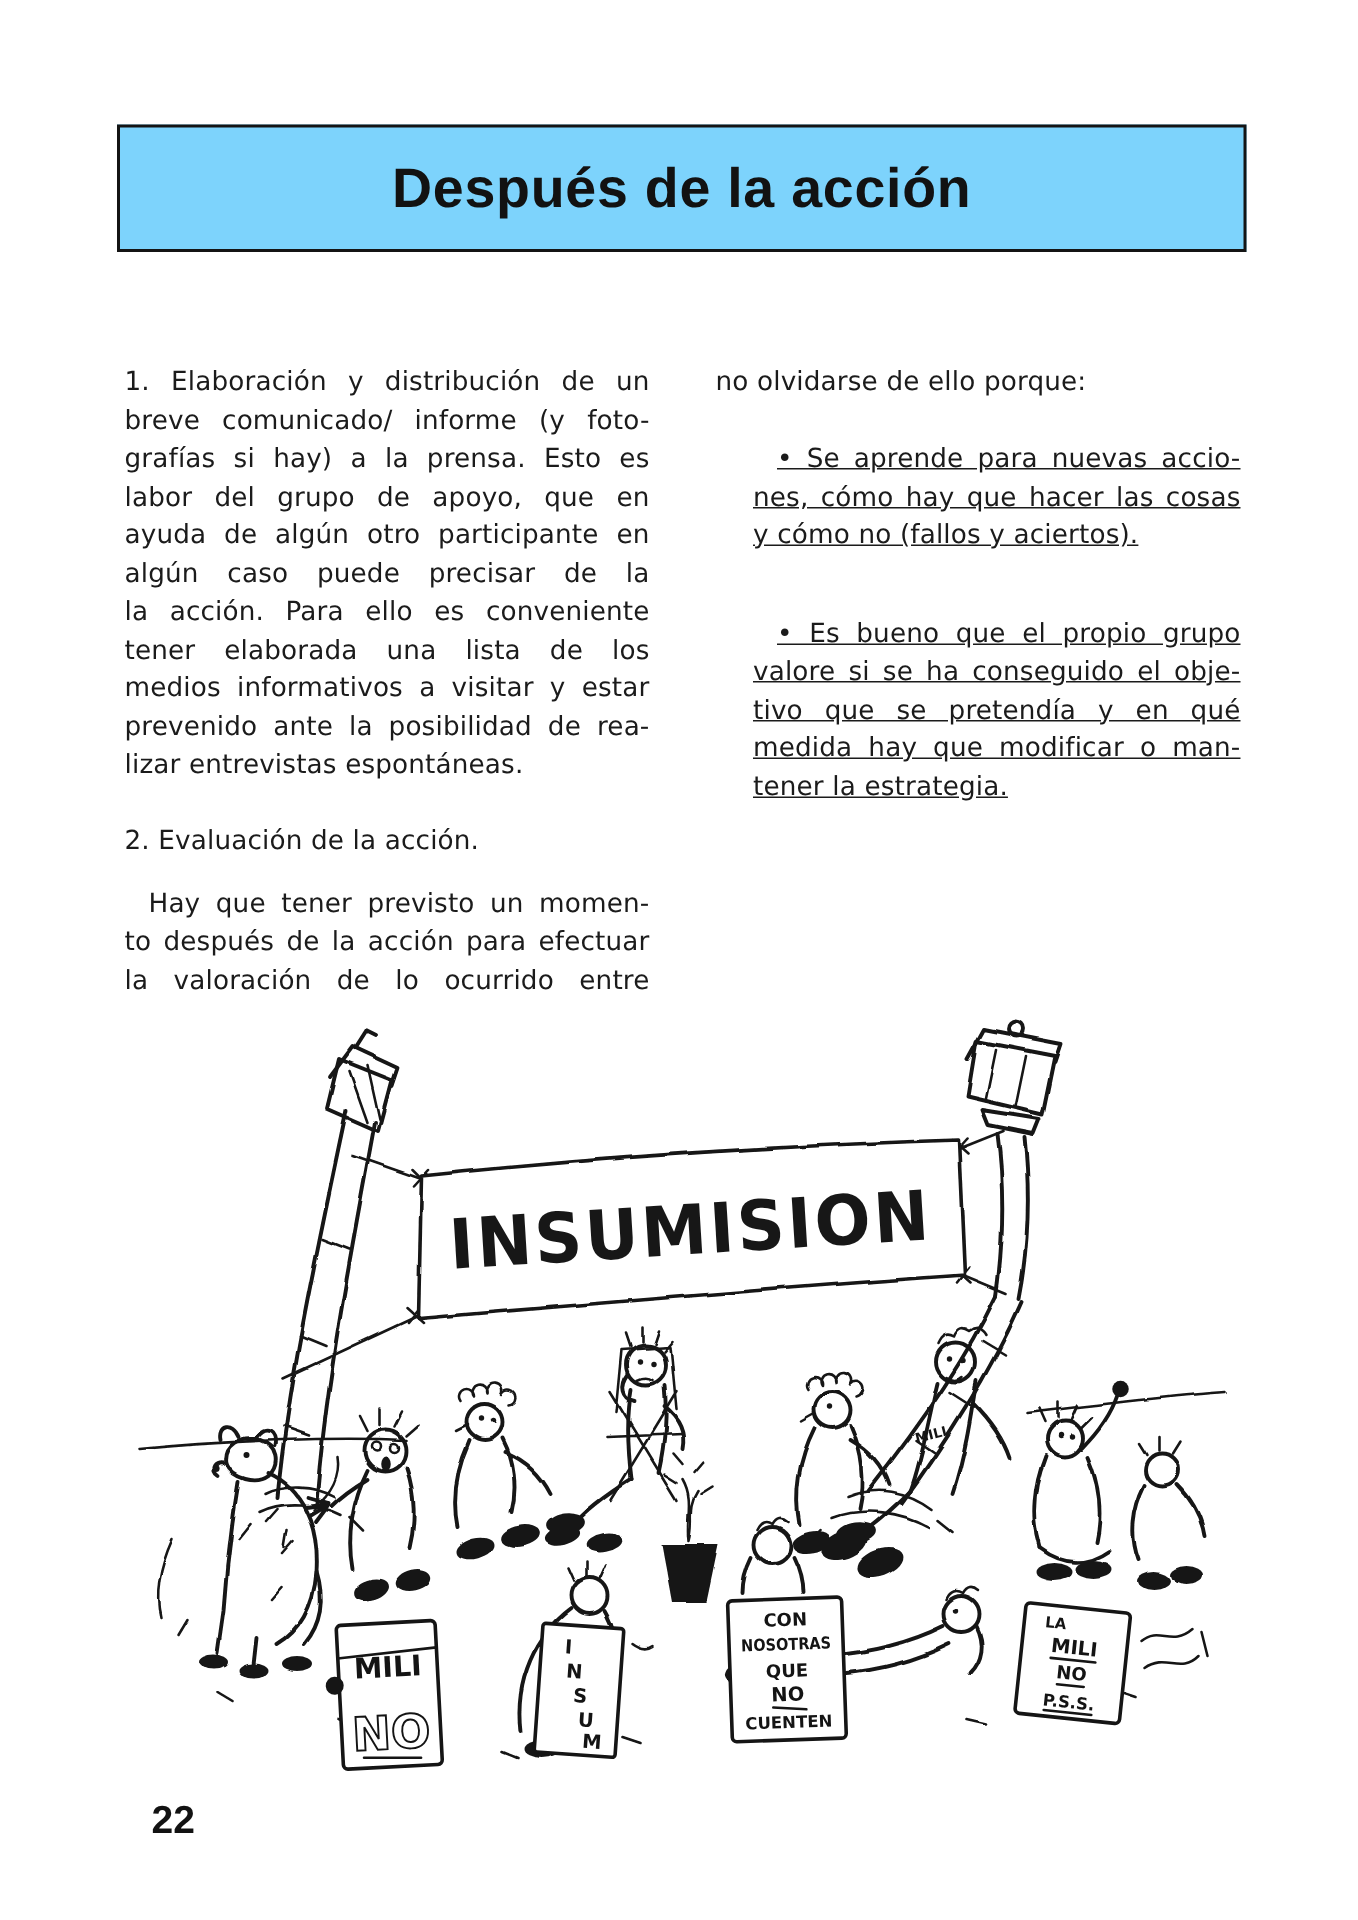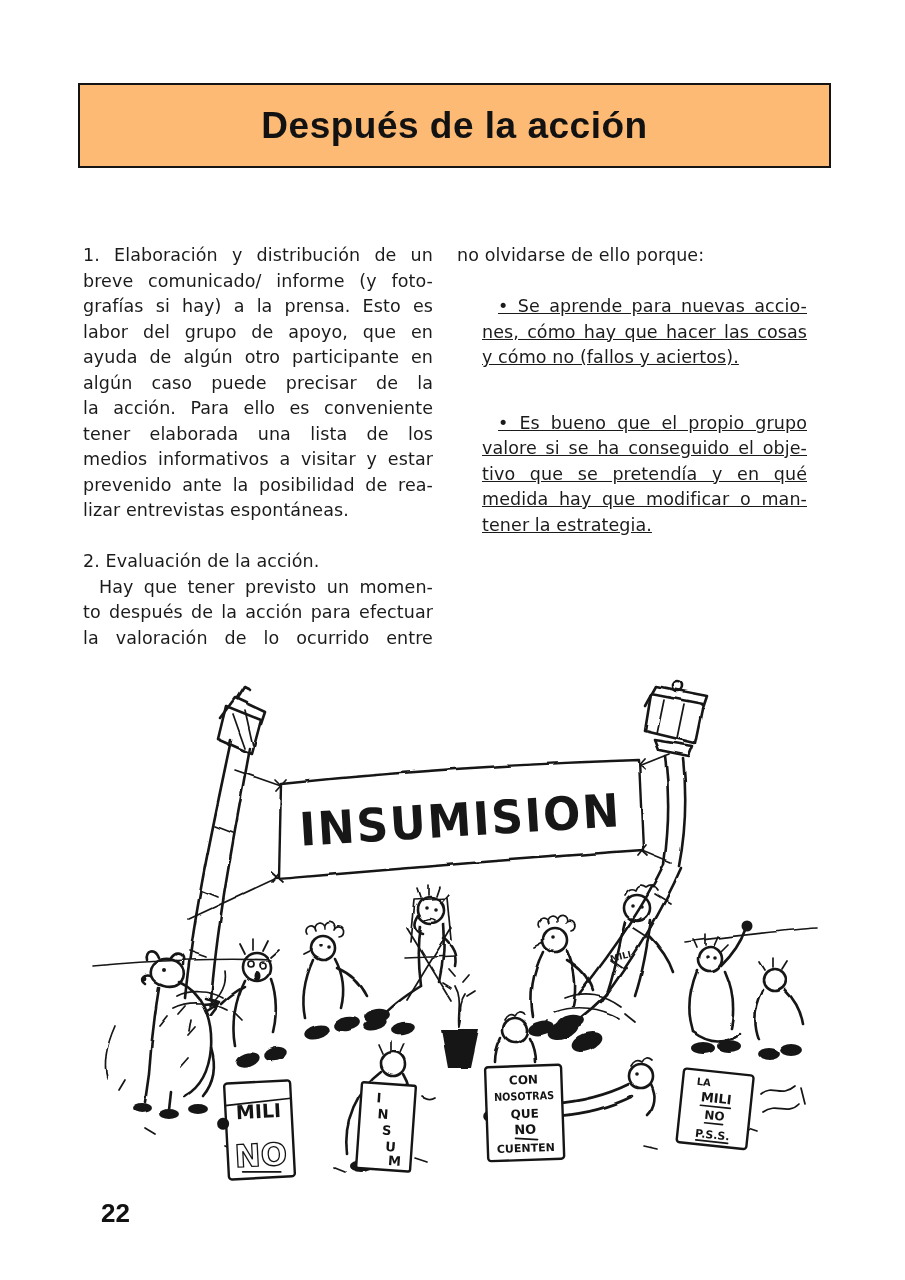--- a/index.html
+++ b/index.html
@@ -4,28 +4,28 @@
 <style>
   html,body{margin:0;padding:0;background:#e8e8e8;}
   .page{
     position:relative;width:905px;height:1280px;background:#ffffff;
     font-family:"DejaVu Sans",sans-serif;color:#1b1b1b;overflow:hidden;
     margin:0 auto;
   }
   .title-box{
     position:absolute;left:78px;top:83px;width:749px;height:81px;
     border:2px solid #141414;display:flex;align-items:center;justify-content:center;
-    background:#fdba74;
+    background:#7dd3fc;
   }
   .title-box h1{
     margin:0;font-family:"Liberation Sans",sans-serif;font-weight:bold;
     font-size:37px;letter-spacing:.5px;color:#121212;
   }
   .textcols{
-    position:absolute;left:83px;top:243px;width:744px;display:flex;gap:24px;
+    position:absolute;left:83px;top:243px;width:744px;display:flex;gap:44px;
   }
   .col{width:350px;flex:none;}
   .block{margin:0;}
   .block.bullet{margin-left:25px;text-decoration:underline;}
   .line{
     font-size:17.5px;line-height:25.5px;
     text-align:justify;text-align-last:justify;
     letter-spacing:.1px;
   }
   .line.line-end{text-align-last:left;}
@@ -64,21 +64,21 @@
           <div class="line">algún caso puede precisar de la</div>
           <div class="line">la acción. Para ello es conveniente</div>
           <div class="line">tener elaborada una lista de los</div>
           <div class="line">medios informativos a visitar y estar</div>
           <div class="line">prevenido ante la posibilidad de rea-</div>
           <div class="line line-end">lizar entrevistas espontáneas.</div>
         </div>
         <div class="block" style="margin-top: 25.5px;">
           <div class="line line-end">2. Evaluación de la acción.</div>
         </div>
-        <div class="block" style="margin-top: 0px;">
+        <div class="block" style="margin-top: 16px;">
           <div class="line first-indent">Hay que tener previsto un momen-</div>
           <div class="line">to después de la acción para efectuar</div>
           <div class="line">la valoración de lo ocurrido entre</div>
         </div>
       </div>
     <div class="col">
         <div class="block" style="margin-top: 0px;">
           <div class="line line-end">no olvidarse de ello porque:</div>
         </div>
         <div class="block bullet" style="margin-top: 25.5px;">

